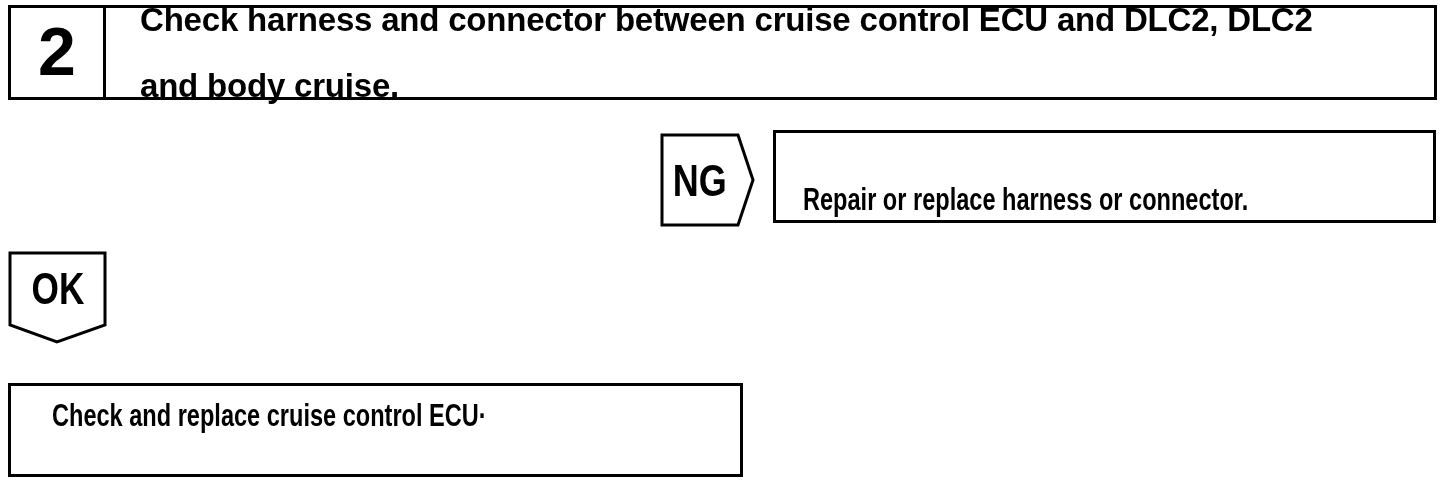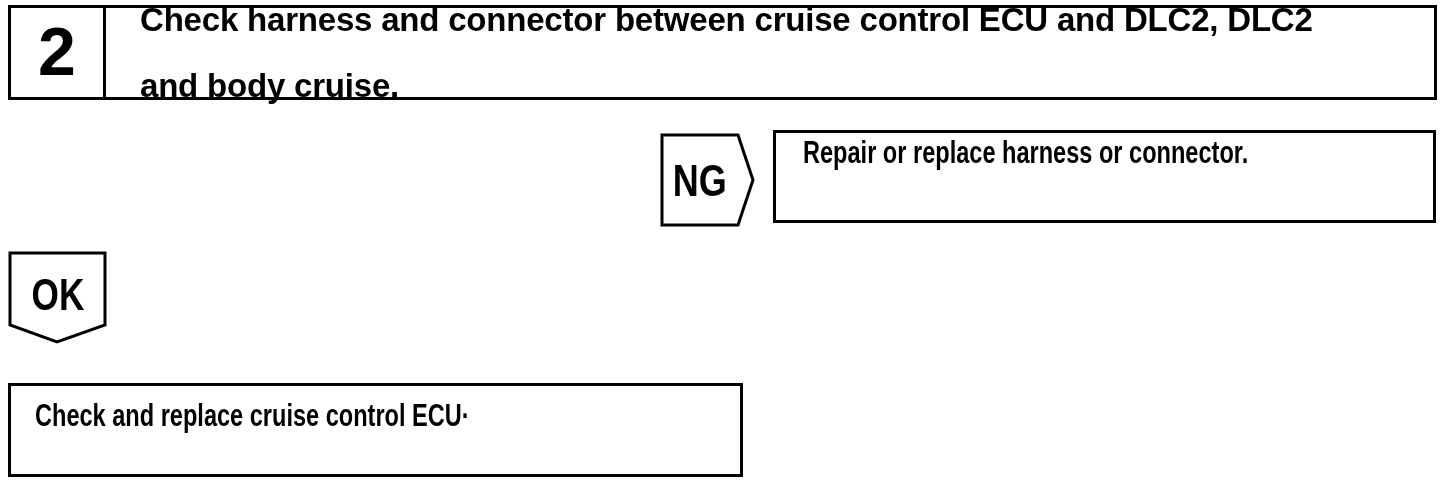--- a/index.html
+++ b/index.html
@@ -45,40 +45,40 @@
   .shape { position: absolute; }
   .shape svg { display: block; }
   .shape-label {
     position: absolute;
     display: flex; align-items: center; justify-content: center;
     line-height: 1;
   }
   .ng-shape { left: 660px; top: 133px; width: 96px; height: 95px; }
   .ng-shape .shape-label { left: 2px; top: 2px; width: 76px; height: 90px; font-size: 45px; }
   .ok-shape { left: 8px; top: 251px; width: 100px; height: 95px; }
-  .ok-shape .shape-label { left: 2px; top: 2px; width: 95px; height: 72px; font-size: 44px; margin-top: 6px; }
+  .ok-shape .shape-label { left: 2px; top: 2px; width: 95px; height: 72px; font-size: 44px; }
   .glyph-squeeze { display: inline-block; transform: scaleX(0.8); }
 
   
   .result-box {
     position: absolute;
     border: 3px solid #000;
     font-size: 31px; line-height: 40px;
     background: #fff;
   }
   .ng-result {
     left: 773px; top: 130px;
     width: 663px; height: 93px;
-    display: flex; align-items: flex-start;
+    display: flex; align-items: flex-end;
     padding-left: 27px;
   }
   .final-box {
     left: 8px; top: 383px;
     width: 735px; height: 94px;
-    padding: 10px 0 0 24px;
+    padding: 10px 0 0 41px;
   }
   .text-squeeze {
     display: inline-block;
     transform: scaleX(0.76);
     transform-origin: 0 50%;
     white-space: nowrap;
   }
 </style>
 </head>
 <body>

